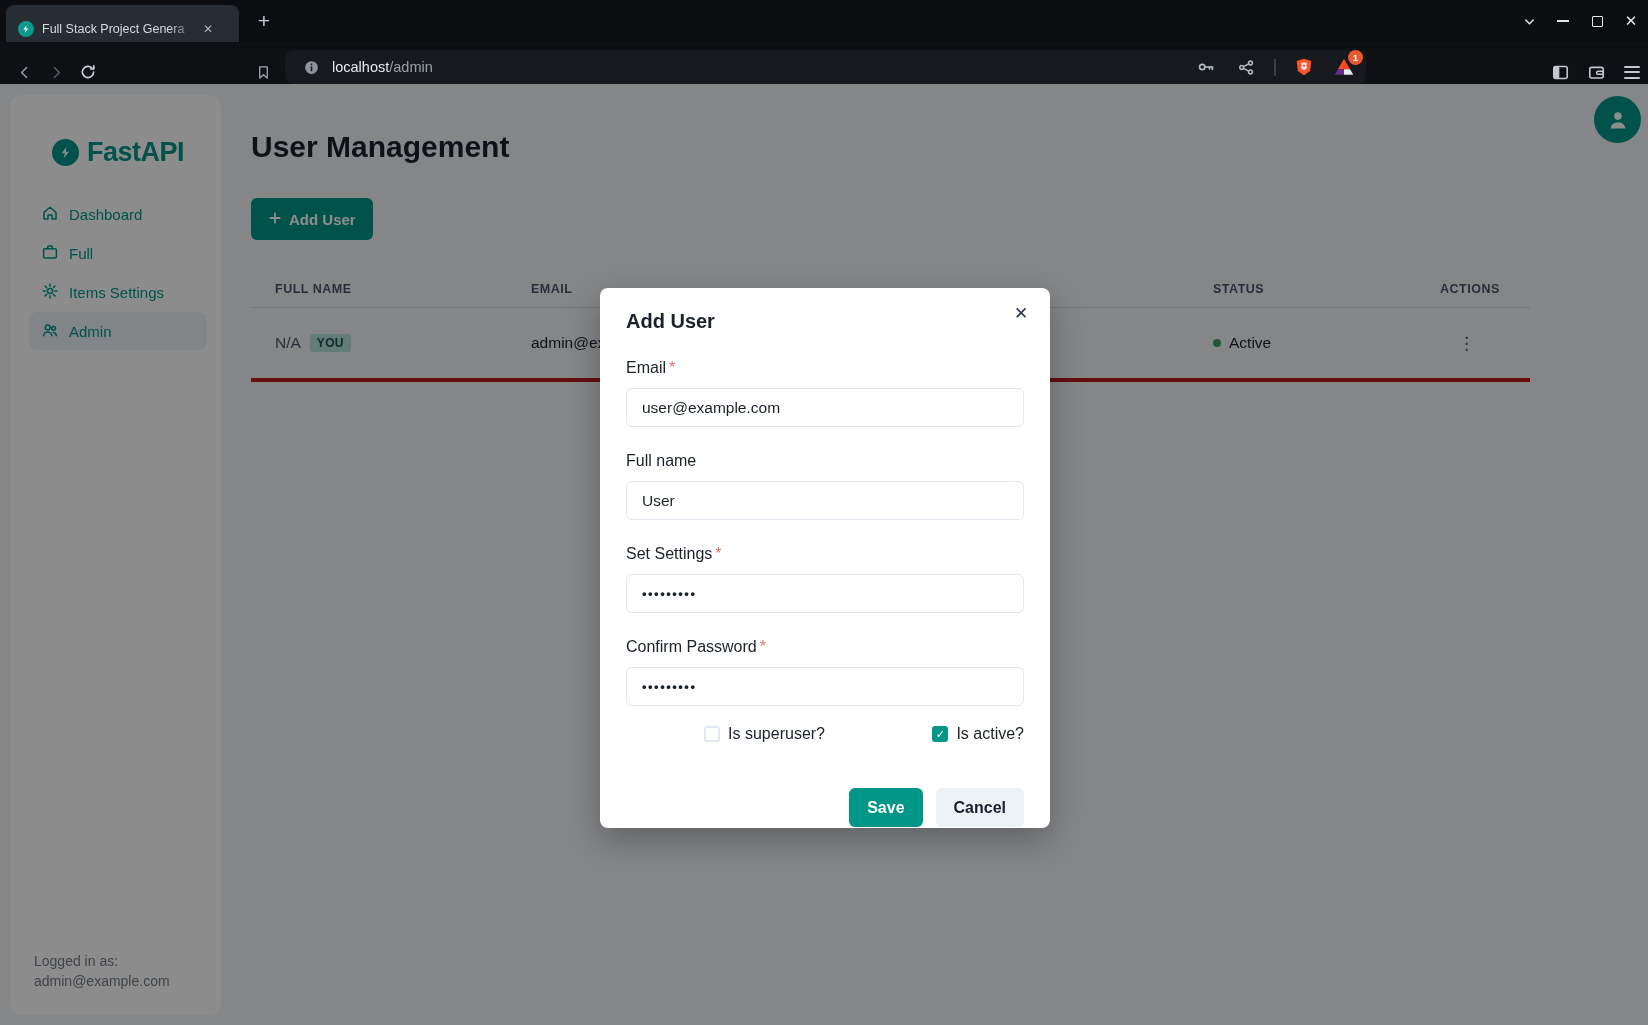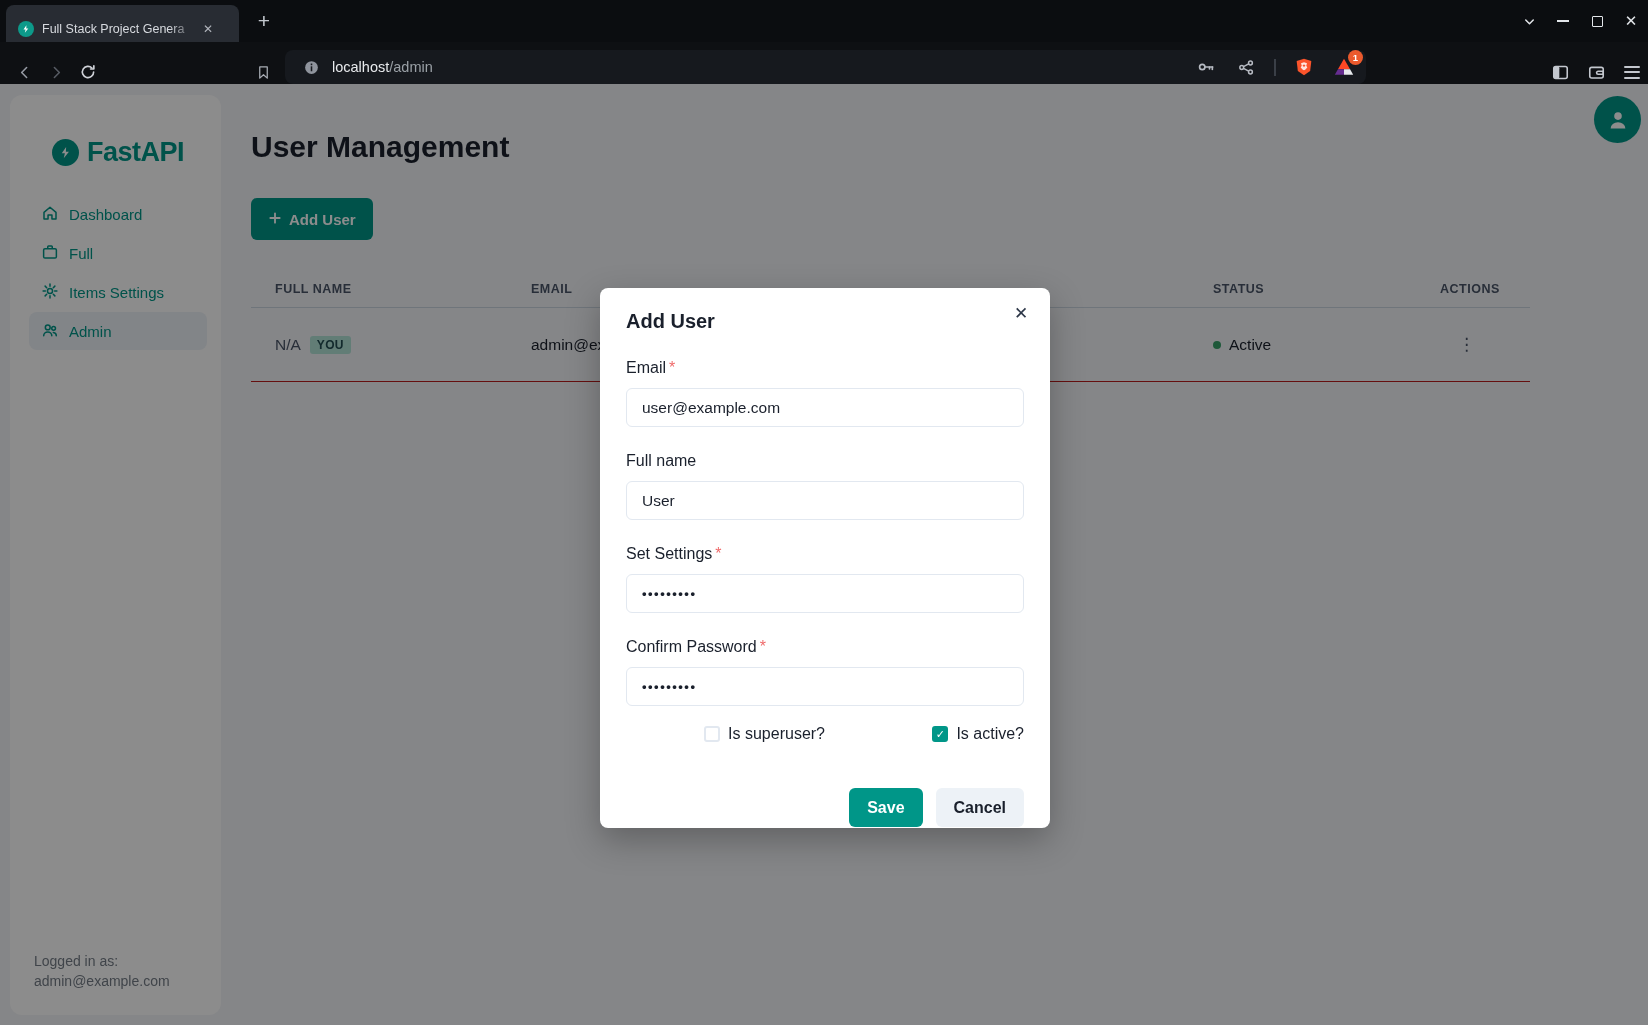--- a/index.html
+++ b/index.html
@@ -66,21 +66,21 @@
                   border:none; border-radius:6px; color:#fff; font-size:15px; font-weight:700;
                   display:flex; align-items:center; gap:7px; z-index:1;
                   font-family:"Liberation Sans","DejaVu Sans",sans-serif; }
   .avatar { position:absolute; left:1594px; top:12px; width:47px; height:47px; border-radius:50%;
             background:#009688; display:flex; align-items:center; justify-content:center; z-index:1; }
 
   .table { position:absolute; left:251px; top:186px; width:1279px; z-index:1; }
   .t-grid { display:grid; grid-template-columns:256px 682px 227px 1fr; padding:0 24px; align-items:center; }
   .t-head { height:38px; border-bottom:1px solid #CBD5E0; }
   .t-head span { font-size:12.5px; font-weight:700; letter-spacing:0.5px; color:#4A5568; }
-  .t-row { height:74px; border-bottom:1px solid #b91c1c; font-size:15.5px; color:#1A202C; }
+  .t-row { height:74px; border-bottom:4px solid #b91c1c; font-size:15.5px; color:#1A202C; }
   .cell-name { display:flex; align-items:center; gap:9px; color:#4A5568; }
   .you-badge { background:#B2E3D8; color:#234E52; font-size:12px; font-weight:700; padding:2px 7px;
                border-radius:3px; letter-spacing:0.3px; }
   .cell-email { white-space:nowrap; overflow:hidden; }
   .cell-status { display:flex; align-items:center; gap:8px; }
   .status-dot { width:8px; height:8px; border-radius:50%; background:#38A169; }
   .kebab { margin-left:18px; color:#4A5568; font-size:17px; letter-spacing:0; line-height:1; }
 
   
   .modal { position:absolute; left:600px; top:204px; width:450px; height:540px; background:#fff;

